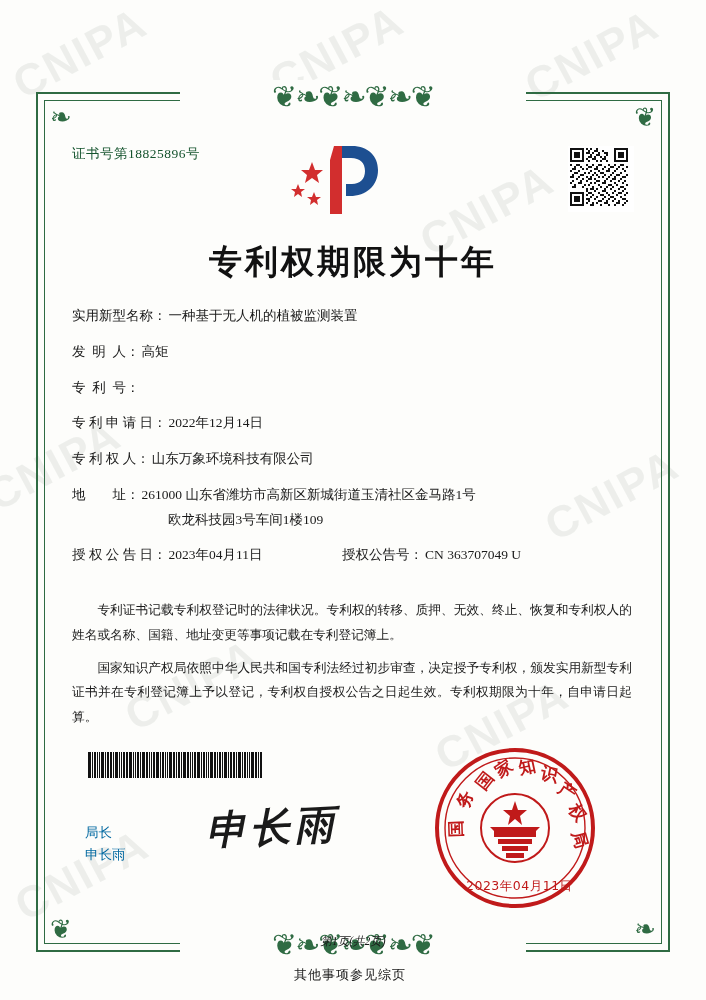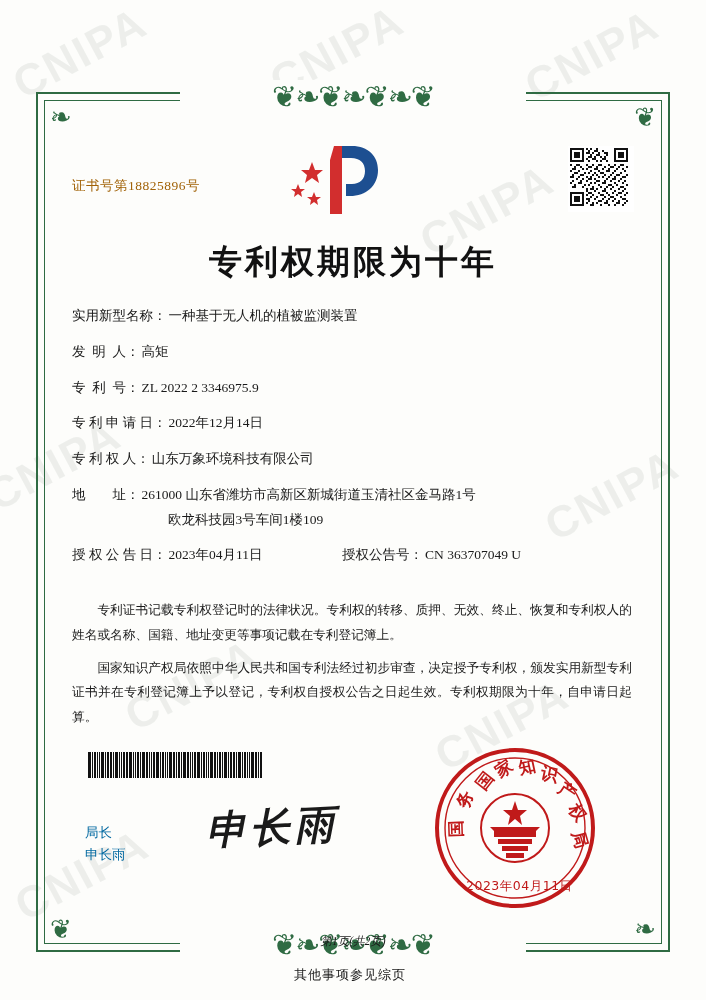--- a/index.html
+++ b/index.html
@@ -105,23 +105,22 @@
     user-select: none;
     overflow: hidden;
     white-space: nowrap;
   }
 
   
   .cert-number {
     position: absolute;
     left: 72px; top: 145px;
     font-size: 13.5px;
-    color: #a16207;
+    color: #14532d;
     letter-spacing: 0.5px;
-    margin-top: 32px;
   }
 
   .emblem {
     position: absolute;
     left: 290px; top: 140px;
     width: 96px; height: 80px;
   }
 
   .qr {
     position: absolute;
@@ -500,21 +499,20 @@
       <span class="val">一种基于无人机的植被监测装置</span>
     </div>
 
     <div class="row">
       <span class="lbl">发  明  人：</span>
       <span class="val">高矩</span>
     </div>
 
     <div class="row">
       <span class="lbl">专  利  号：</span>
-      <span class="val">ZL 2022 2 3346975.9</span>
     </div>
 
     <div class="row">
       <span class="lbl">专 利 申 请 日：</span>
       <span class="val">2022年12月14日</span>
     </div>
 
     <div class="row">
       <span class="lbl">专 利 权 人：</span>
       <span class="val">山东万象环境科技有限公司</span>

